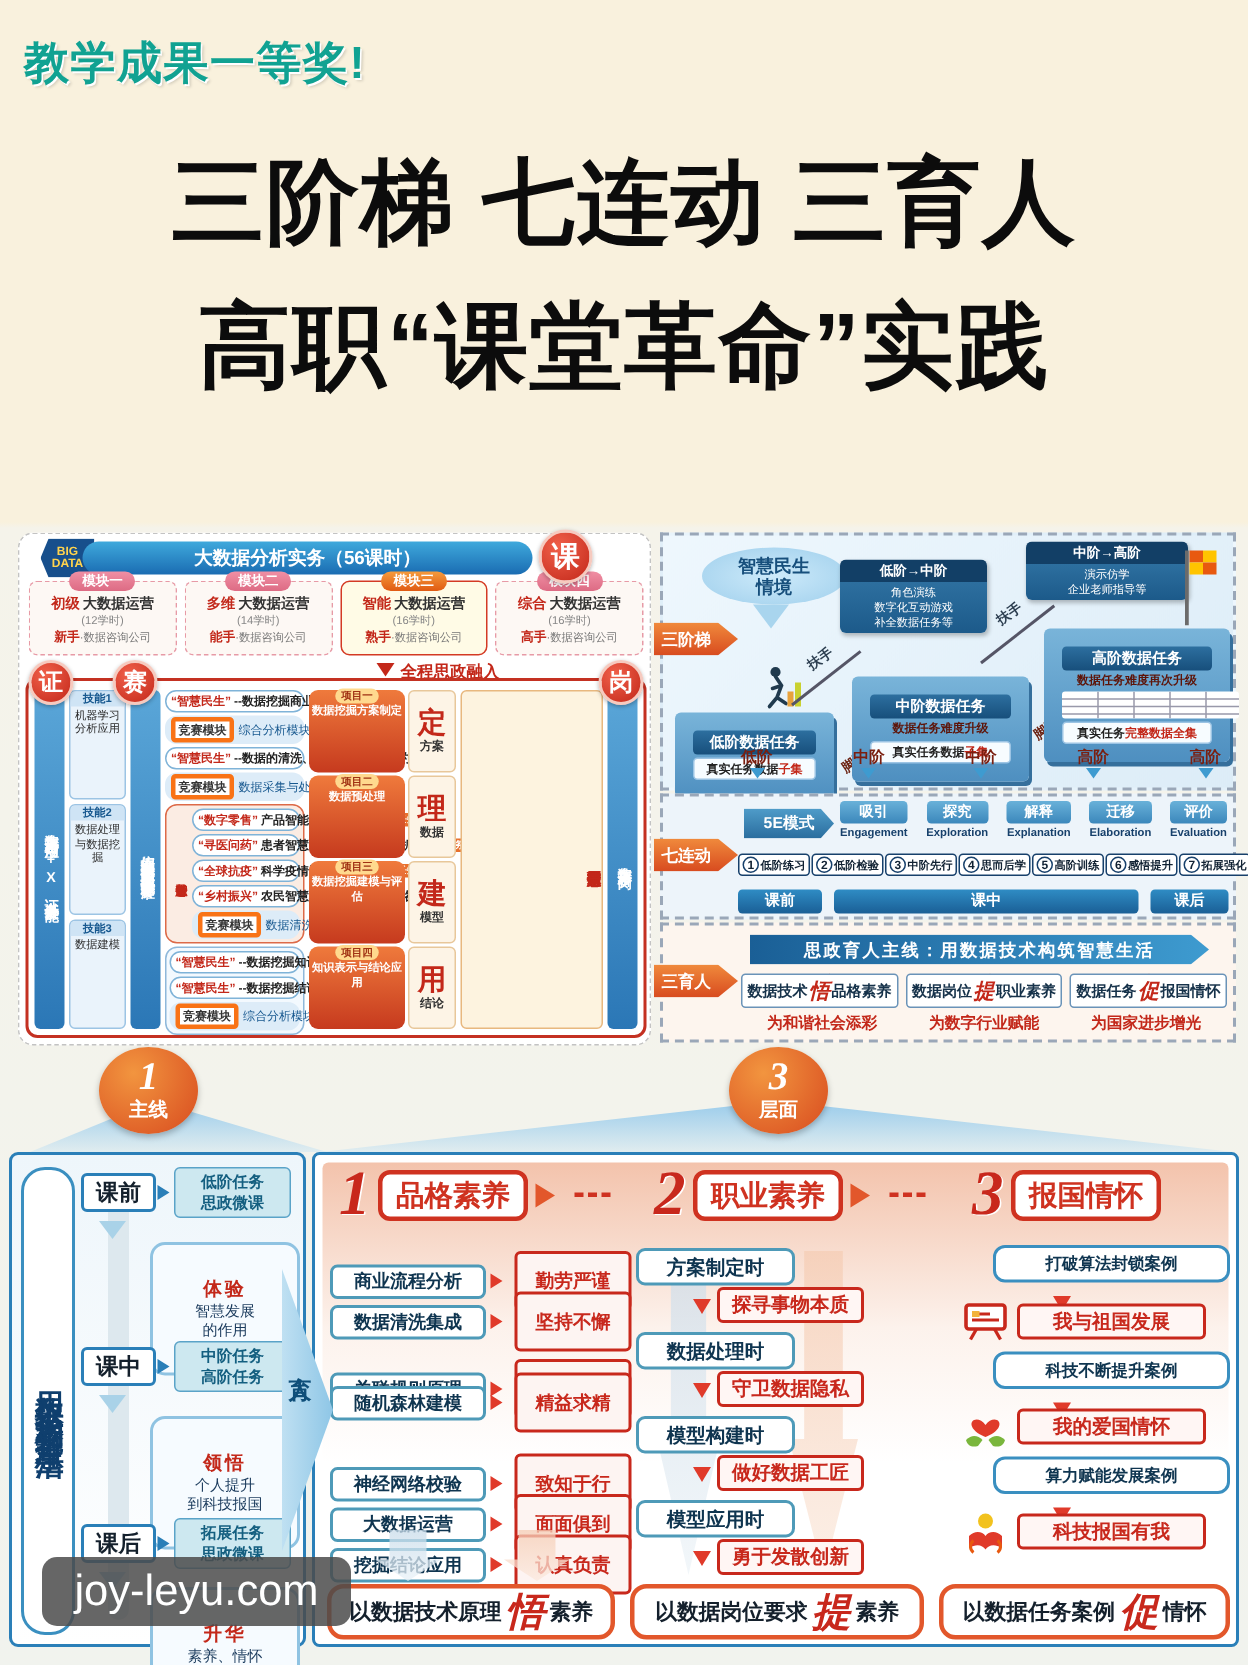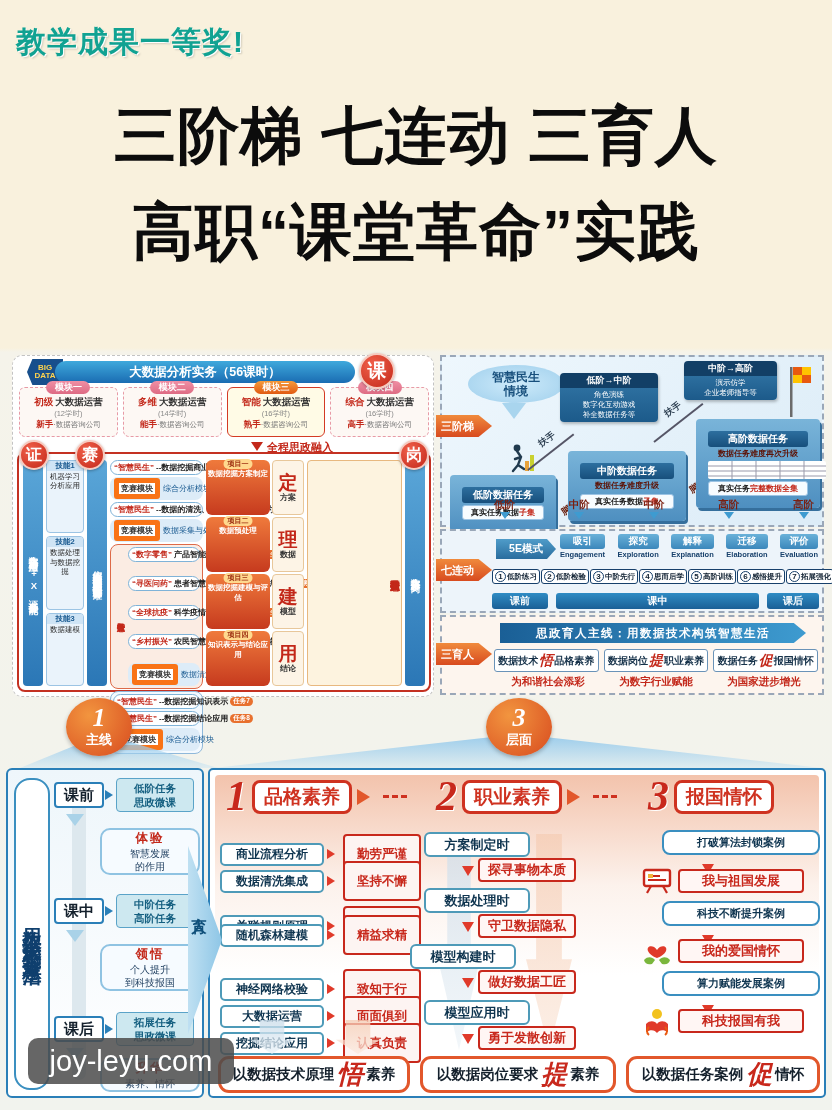--- a/index.html
+++ b/index.html
@@ -55,26 +55,26 @@
   .skill .tg { display:block; background:#cfe4f5; color:#17588f; font-size:7.5px; font-weight:bold; }
   .skill .nm { display:block; color:#2a2a2a; font-size:7.5px; line-height:1.25; padding:1px; }
   .mid { flex:1; display:flex; flex-direction:column; justify-content:space-between; gap:2px; min-width:0; }
   .rowpill { border:1.2px solid #7fb3d8; border-radius:9px; background:#fff; font-size:8px;
         font-weight:bold; color:#222; padding:1px 3px; display:flex; align-items:center; gap:2px; white-space:nowrap; }
   .rowpill .q { color:#c3281a; }
   .rowpill .tk { margin-left:auto; background:#e8702e; color:#fff; border-radius:6px;
         font-size:6.5px; font-weight:bold; padding:0 3px; flex:none; }
   .mline { background:#ddecf8; border-radius:8px; font-size:8px; color:#17588f; padding:1px 4px;
         display:flex; align-items:center; gap:3px; white-space:nowrap; }
-  .mline .chip { background:#fff; border:5px solid #f97316; border-radius:3px; padding:0 2px;
+  .mline .chip { background:#fff; border:3px solid #f97316; border-radius:3px; padding:0 2px;
         color:#333; font-weight:bold; }
   .grp { border:1.6px solid #dd6a48; border-radius:8px; background:#fbece3; display:flex; gap:2px; padding:2px; }
   .grp .grail { width:13px; writing-mode:vertical-rl; text-orientation:upright; color:#c3281a;
         font-size:8px; font-weight:bold; display:flex; align-items:center; justify-content:center; }
-  .grp .gcol { flex:1; display:flex; flex-direction:column; gap:14px; min-width:0; }
+  .grp .gcol { flex:1; display:flex; flex-direction:column; gap:2px; min-width:0; }
   .grp2 { border:1.4px solid #8fb8da; border-radius:8px; background:#f3f9fe; display:flex;
         flex-direction:column; gap:2px; padding:2px; }
   .projs { width:98px; display:flex; flex-direction:column; justify-content:space-between; gap:2px; }
   .proj { display:flex; gap:2px; align-items:stretch; flex:1; }
   .pbox { flex:1; background:linear-gradient(180deg,#ef7a3c,#c63a1e); border-radius:6px;
         position:relative; padding-top:9px; text-align:center; }
   .ptag { position:absolute; top:-1px; left:50%; transform:translateX(-50%); background:#ffd98e;
         color:#a03214; font-size:7px; font-weight:bold; border-radius:5px; padding:0 4px; white-space:nowrap; }
   .pname { color:#fff; font-size:7.5px; font-weight:bold; line-height:1.3; padding:0 2px; }
   .stg { width:32px; display:flex; flex-direction:column; align-items:center; justify-content:center;
@@ -162,21 +162,21 @@
         border-radius:16px; writing-mode:vertical-rl; text-orientation:upright; color:#0f3f6e;
         font-size:19px; font-weight:900; letter-spacing:4px; display:flex; align-items:center;
         justify-content:center; }
   .track { left:64px; top:28px; width:14px; height:282px; background:#dde8ee; border-radius:7px; }
   .stgbox { width:50px; height:26px; background:#fff; border:2px solid #2a7fb8; border-radius:4px;
         color:#14202c; font-size:15px; font-weight:900; display:flex; align-items:center; justify-content:center; }
   .harr { width:0; height:0; border:5px solid transparent; border-left:8px solid #2a7fb8; }
   .tskbox { width:78px; background:#cde8f0; border:1.5px solid #5aa3c8; border-radius:4px; color:#145f80;
         font-size:10.5px; font-weight:900; text-align:center; line-height:1.35; padding:2px 0; }
   .chev { width:0; height:0; border:9px solid transparent; border-top:12px solid #a9d2e8; }
-  .resbox { background:#f6fbff; border:2px solid #8fc3e2; border-radius:10px; text-align:center; padding:0 2px; }
+  .resbox { background:#f6fbff; border:2px solid #8fc3e2; border-radius:10px; text-align:center; padding:21px 2px; }
   .resbox .ac { color:#c3281a; font-size:12.5px; font-weight:900; letter-spacing:2px; }
   .resbox .tx { color:#1a3a5c; font-size:10px; font-weight:400; line-height:1.3; }
   .yuren { left:188px; top:846px; width:34px; height:188px; z-index:3;
         background:linear-gradient(90deg,#bfe0f2,#8ec6e6); clip-path:polygon(0 0,100% 50%,0 100%); }
   .yuren-t { left:189px; top:905px; writing-mode:vertical-rl; color:#0f4f7a; font-size:15px;
         font-weight:900; z-index:4; letter-spacing:2px; }
 
   
   .cols { left:208px; top:768px; width:618px; height:330px; border:2.5px solid #2a7fb8; border-radius:5px;
         background:#fff; }
@@ -455,21 +455,21 @@
       </div>
 
       <div class="bridge" style="left:118px; top:16px; width:98px;">
         <div class="bridget">低阶→中阶</div>
         <div class="bridgeb">
           <div>角色演练</div>
           <div>数字化互动游戏</div>
           <div>补全数据任务等</div>
         </div>
       </div>
-      <div class="bridge" style="left:242px; top:4px; width:93px;">
+      <div class="bridge" style="left:242px; top:4px; width:108px;">
         <div class="bridget">中阶→高阶</div>
         <div class="bridgeb">
           <div>演示仿学</div>
           <div>企业老师指导等</div>
         </div>
       </div>
 
       <svg class="abs" style="right:6px; top:8px;" width="30" height="52" viewBox="0 0 30 52">
         <rect x="4" y="2" width="2.5" height="50" fill="#6b6b6b"></rect>
         <g>
@@ -700,21 +700,21 @@
     <div class="spill" style="left:214px; top:62px;">方案制定时</div>
     <div class="dres" style="left:252px; top:88px;">
         <span class="darr"></span>
         <span class="dpill">探寻事物本质</span>
       </div>
     <div class="spill" style="left:214px; top:118px;">数据处理时</div>
     <div class="dres" style="left:252px; top:144px;">
         <span class="darr"></span>
         <span class="dpill">守卫数据隐私</span>
       </div>
-    <div class="spill" style="left:200px; top:174px;">模型构建时</div>
+    <div class="spill" style="left:214px; top:174px;">模型构建时</div>
     <div class="dres" style="left:252px; top:200px;">
         <span class="darr"></span>
         <span class="dpill">做好数据工匠</span>
       </div>
     <div class="spill" style="left:214px; top:230px;">模型应用时</div>
     <div class="dres" style="left:252px; top:256px;">
         <span class="darr"></span>
         <span class="dpill">勇于发散创新</span>
       </div>
     <div class="cfoot" style="left:210px; top:286px; width:196px;">

